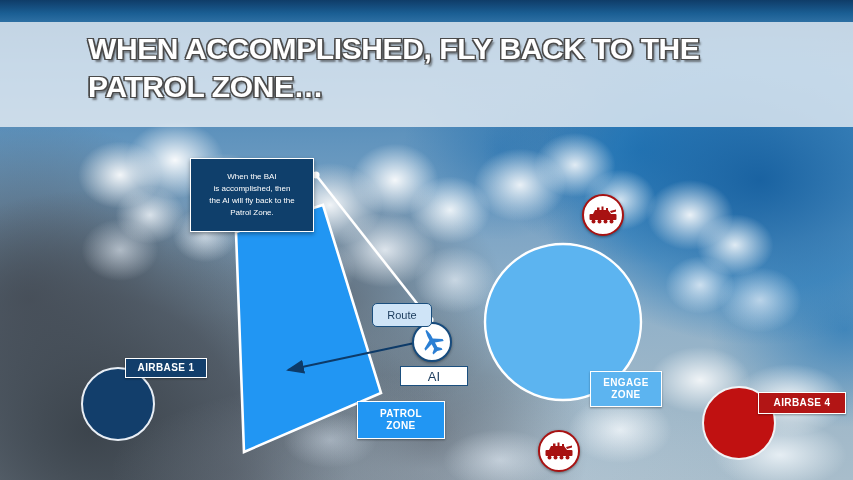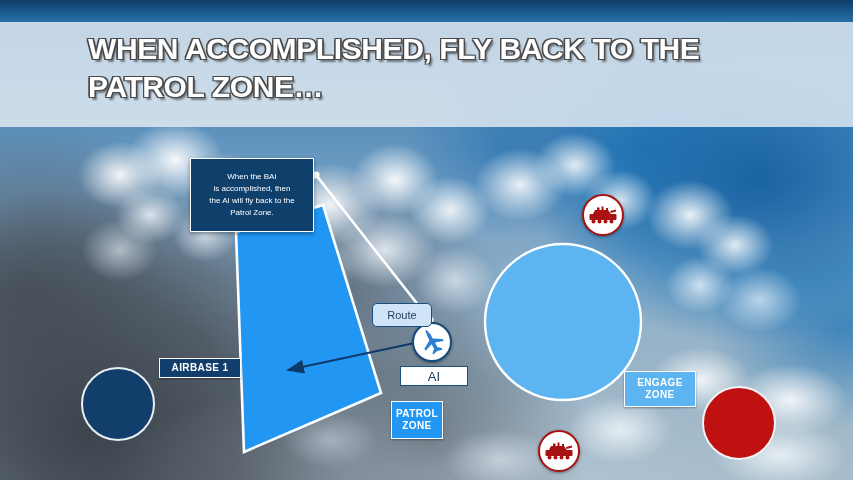--- a/index.html
+++ b/index.html
@@ -104,25 +104,24 @@
     position:absolute;
     display:flex; align-items:center; justify-content:center;
     text-align:center;
     border:1.6px solid #ffffff;
     color:#ffffff;
     font-size:10px;
     font-weight:bold;
     letter-spacing:.4px;
     line-height:1.25;
     box-shadow:0 1px 2px rgba(0,0,0,.35);
-    margin-left:34px;
   }
   #label-airbase1 { left:125px; top:358px; width:82px; height:20px; background:#123e6b; }
   #label-airbase4 { left:758px; top:392px; width:88px; height:22px; background:#b21515; }
-  #label-patrol   { left:357px; top:401px; width:52px; height:38px; background:#2196f3; flex-direction:column; }
+  #label-patrol   { left:357px; top:401px; width:88px; height:38px; background:#2196f3; flex-direction:column; }
   #label-engage   { left:590px; top:371px; width:72px; height:36px; background:#5cb4f0; flex-direction:column; }
 
   #label-route {
     position:absolute; left:372px; top:303px; width:60px; height:24px;
     background:#cfe4f7; border:1.6px solid #1b4f7e; border-radius:5px;
     display:flex; align-items:center; justify-content:center;
     color:#1b3b5c; font-size:11px; font-weight:normal;
   }
   #label-ai {
     position:absolute; left:400px; top:366px; width:68px; height:20px;
@@ -233,20 +232,21 @@
     </svg>
   </div>
 
   <div id="callout">When the BAI
 is accomplished, then
 the AI will fly back to the
 Patrol Zone.</div>
 
   <div class="lbl" id="label-airbase1">AIRBASE 1</div>
 
+  <div class="lbl" id="label-airbase4">AIRBASE 4</div>
 
   <div class="lbl" id="label-patrol" style="white-space:pre-line;">PATROL
 ZONE</div>
 
   <div class="lbl" id="label-engage" style="white-space:pre-line;">ENGAGE
 ZONE</div>
 
   <div id="label-route">Route</div>
 
   <div id="label-ai">AI</div>

